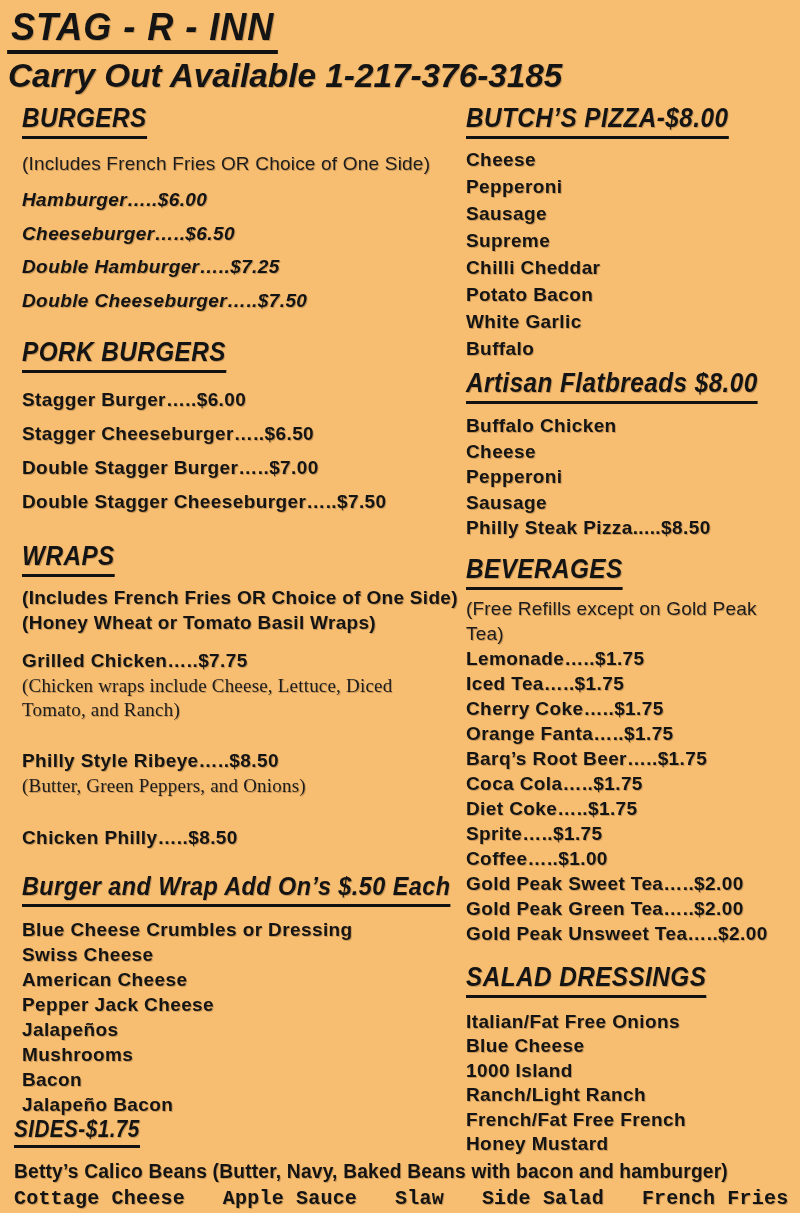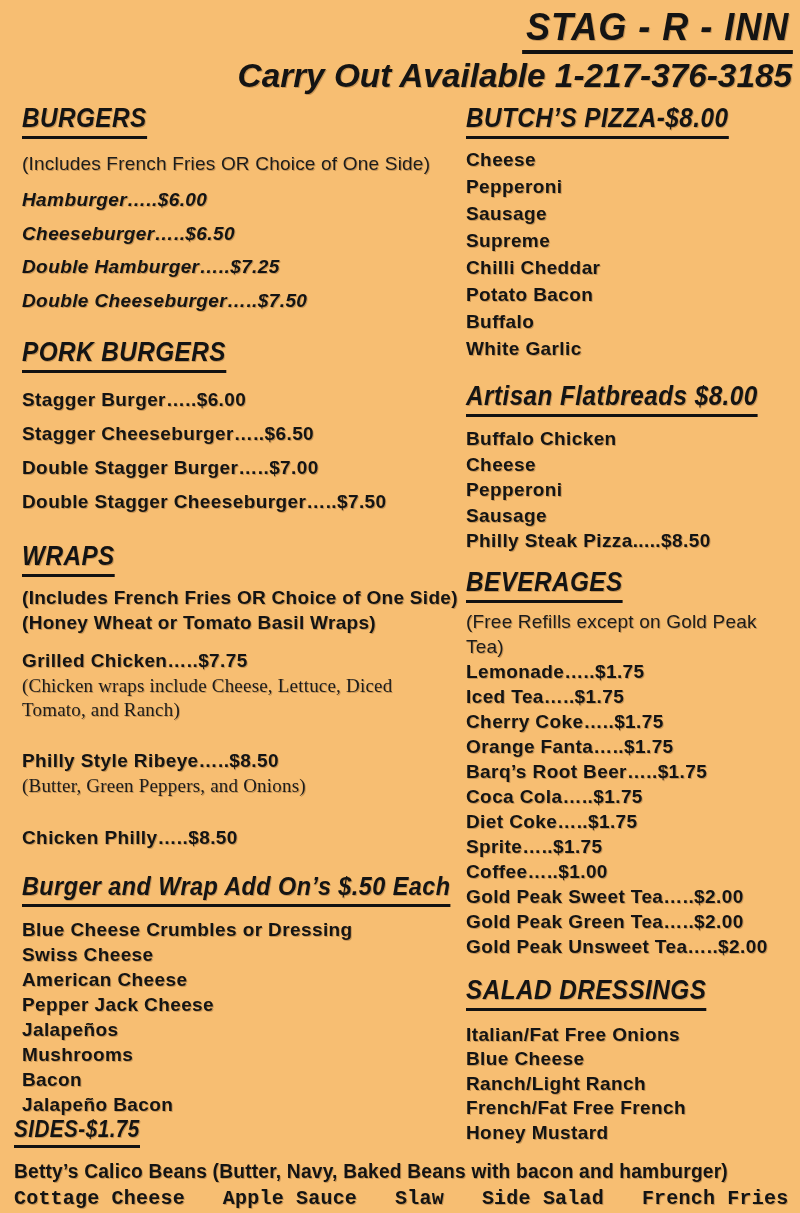--- a/index.html
+++ b/index.html
@@ -8,21 +8,21 @@
     background:#F7BE72;
     color:#141414;
     font-family:"Liberation Sans",sans-serif;
     overflow:hidden;
     position:relative;
     -webkit-font-smoothing:antialiased;
   }
   .shadowed{ text-shadow:1px 1px 0 rgba(120,80,35,.38); }
 
   
-  .page-header{ text-align:right; padding-top:6px; }
+  .page-header{ text-align:left; padding-top:6px; }
   .title{
     display:inline-block;
     font-size:38px; font-weight:bold; font-style:italic;
     border-bottom:4px solid #121212; padding:0 4px 1px 4px;
     transform:scaleX(.95); transform-origin:center;
     letter-spacing:1px;
   }
   .subtitle{
     font-size:34px; font-weight:bold; font-style:italic;
     margin-top:2px; letter-spacing:0;
@@ -62,21 +62,21 @@
   .sec-wraps .note{ line-height:23.5px; max-width:430px;font-family:Liberation Serif, serif; }
   .sec-wraps .gap{ height:14px; }
 
   .sec-addons h2{ margin-top:20px; font-size:26px; }
   .sec-addons .items{ margin-top:10px; line-height:25px; }
 
   
   .sec-pizza h2{ margin-top:4px; }
   .sec-pizza .items{ margin-top:7px; line-height:27px; }
 
-  .sec-flatbreads h2{ margin-top:19px; }
+  .sec-flatbreads h2{ margin-top:6px; }
   .sec-flatbreads .items{ margin-top:9px; line-height:25.5px; }
 
   .sec-beverages h2{ margin-top:13px; }
   .sec-beverages .note{ margin-top:6px; line-height:25px; }
   .sec-beverages .items{ line-height:25px; }
 
   .sec-dressings h2{ margin-top:16px; }
   .sec-dressings .items{ margin-top:12px; line-height:24.5px; }
 
   
@@ -165,22 +165,22 @@
 
     <div class="sec-pizza">
       <h2 class="section-heading"><span class="u">BUTCH’S PIZZA-$8.00</span></h2>
       <div class="items">
           <div>Cheese</div>
           <div>Pepperoni</div>
           <div>Sausage</div>
           <div>Supreme</div>
           <div>Chilli Cheddar</div>
           <div>Potato Bacon</div>
+          <div>White Garlic</div>
           <div>Buffalo</div>
-          <div>White Garlic</div>
         </div>
     </div>
 
     <div class="sec-flatbreads">
       <h2 class="section-heading"><span class="u">Artisan Flatbreads $8.00</span></h2>
       <div class="items">
           <div>Buffalo Chicken</div>
           <div>Cheese</div>
           <div>Pepperoni</div>
           <div>Sausage</div>
@@ -205,20 +205,21 @@
           <div>Gold Peak Green Tea…..$2.00</div>
           <div>Gold Peak Unsweet Tea…..$2.00</div>
         </div>
     </div>
 
     <div class="sec-dressings">
       <h2 class="section-heading"><span class="u">SALAD DRESSINGS</span></h2>
       <div class="items">
           <div>Italian/Fat Free Onions</div>
           <div>Blue Cheese</div>
+          <div>1000 Island</div>
           <div>Ranch/Light Ranch</div>
           <div>French/Fat Free French</div>
           <div>Honey Mustard</div>
         </div>
     </div>
 
   </div>
 </div>
 
 <div class="sec-sides shadowed">

